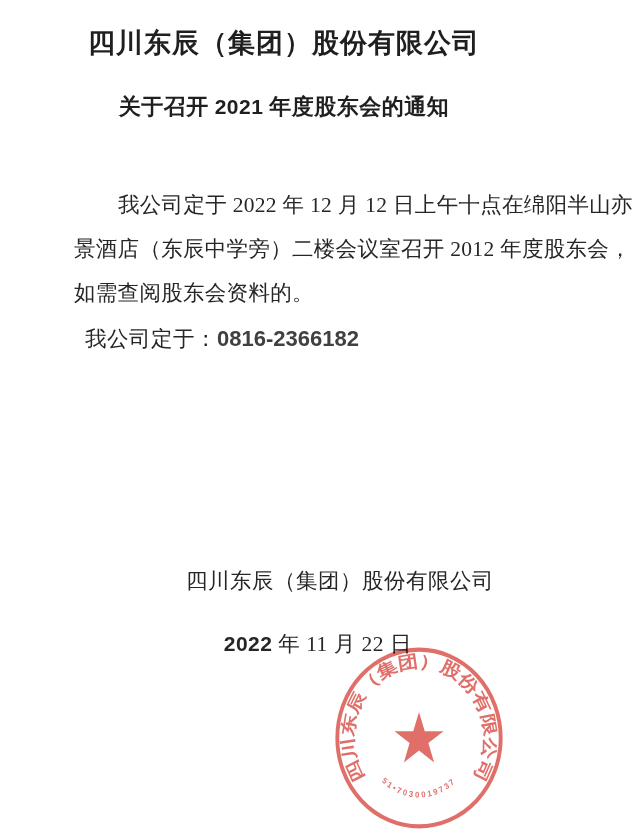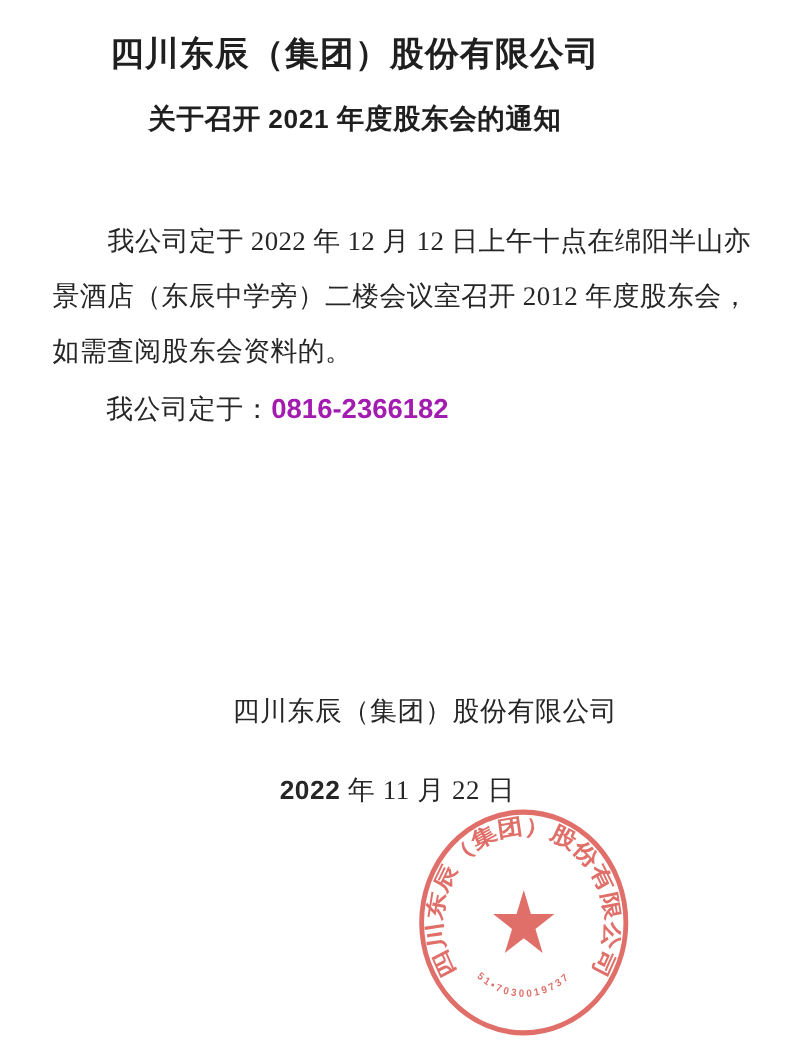--- a/index.html
+++ b/index.html
@@ -18,21 +18,21 @@
     padding-top: 27px;
     text-align: center;
     font-size: 27px;
     font-weight: 700;
     letter-spacing: 1px;
     line-height: 1.25;
     color: #1f1f1f;
   }
 
   .doc-subtitle {
-    margin-top: 21px;
+    margin-top: 33px;
     text-align: center;
     font-size: 22px;
     font-weight: 700;
     letter-spacing: 0.5px;
     line-height: 1.2;
     color: #1f1f1f;
   }
   .doc-subtitle .num {
     font-family: "Liberation Sans", "DejaVu Sans", sans-serif;
     font-weight: 700;
@@ -43,40 +43,41 @@
     margin-top: 63px;
     padding: 0 42px;
     font-size: 21.5px;
     line-height: 44px;
     letter-spacing: 0.3px;
   }
   .body-line {
     text-align: justify;
     text-align-last: justify;
     white-space: nowrap;
+    margin-left: 32px;
   }
   .body-line.indent { padding-left: 44px; }
   .body-line.last {
     text-align-last: left;
     white-space: normal;
   }
 
   .contact-line {
     margin-top: 2px;
     padding-left: 85px;
     font-size: 21.5px;
     line-height: 44px;
     letter-spacing: 0.5px;
   }
   .contact-line .phone {
     font-family: "Liberation Sans", "DejaVu Sans", sans-serif;
     font-size: 22px;
     font-weight: 600;
     letter-spacing: 0;
-    color: #a21caf;
+    color: #404040;
   }
 
   .signature-line {
     margin-top: 198px;
     padding-right: 74px;
     text-align: right;
     font-size: 21.5px;
     line-height: 44px;
     letter-spacing: 0.5px;
   }

